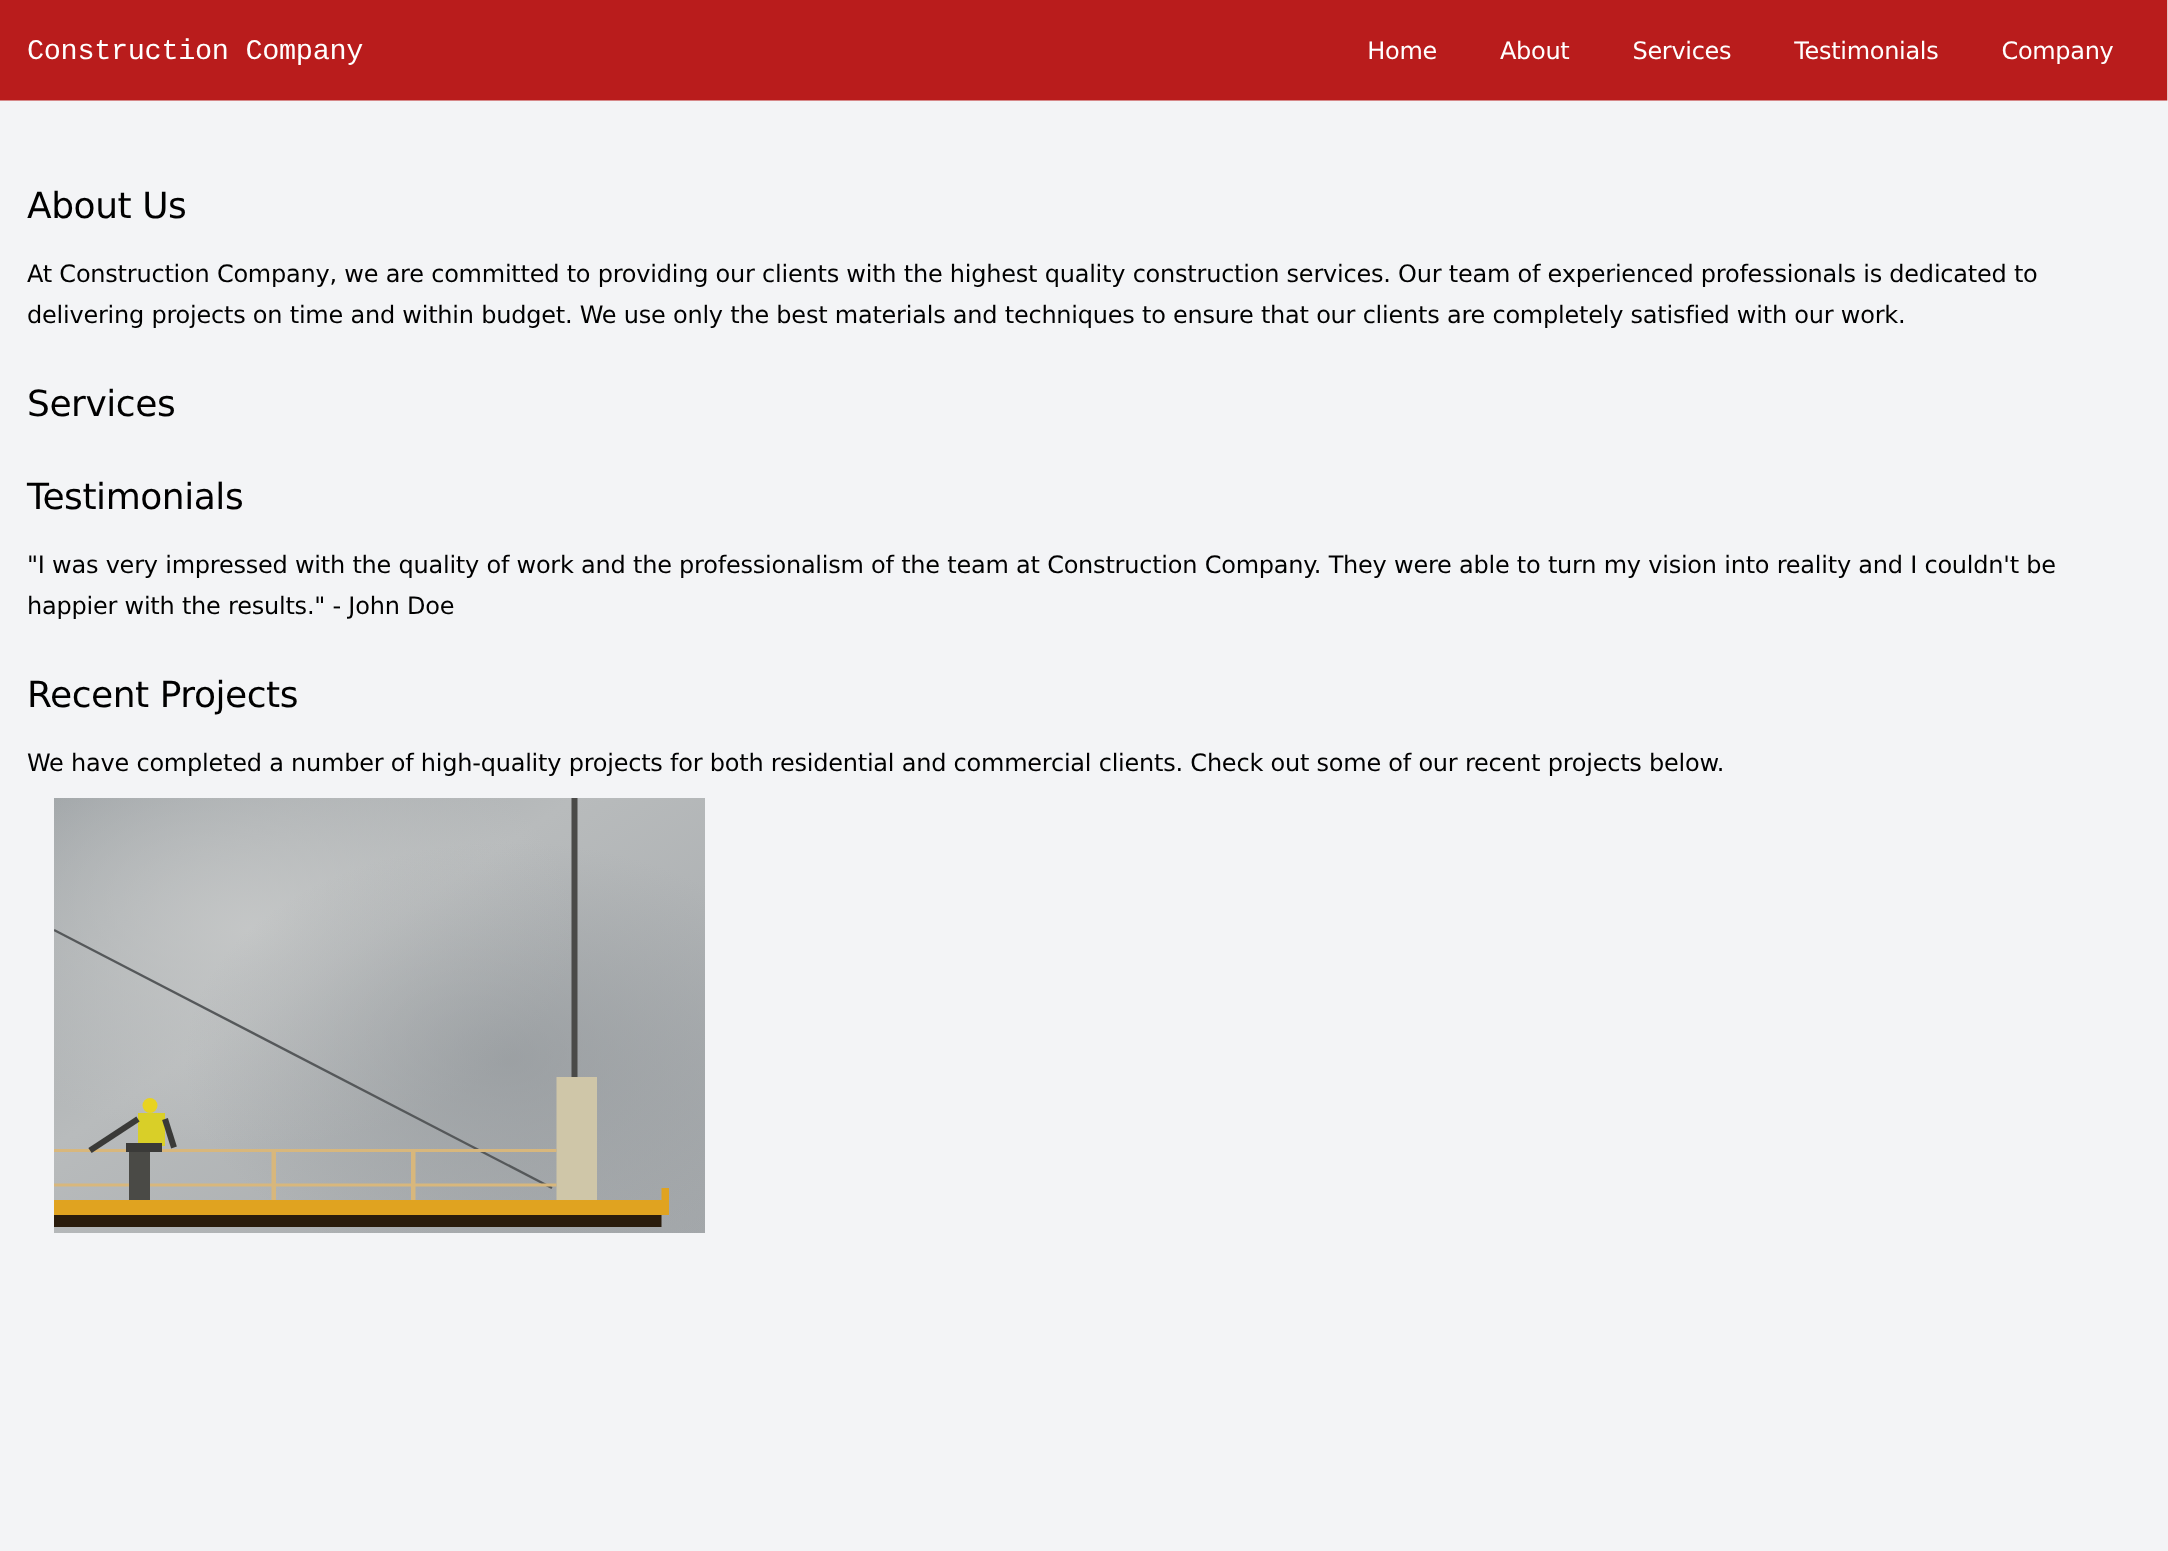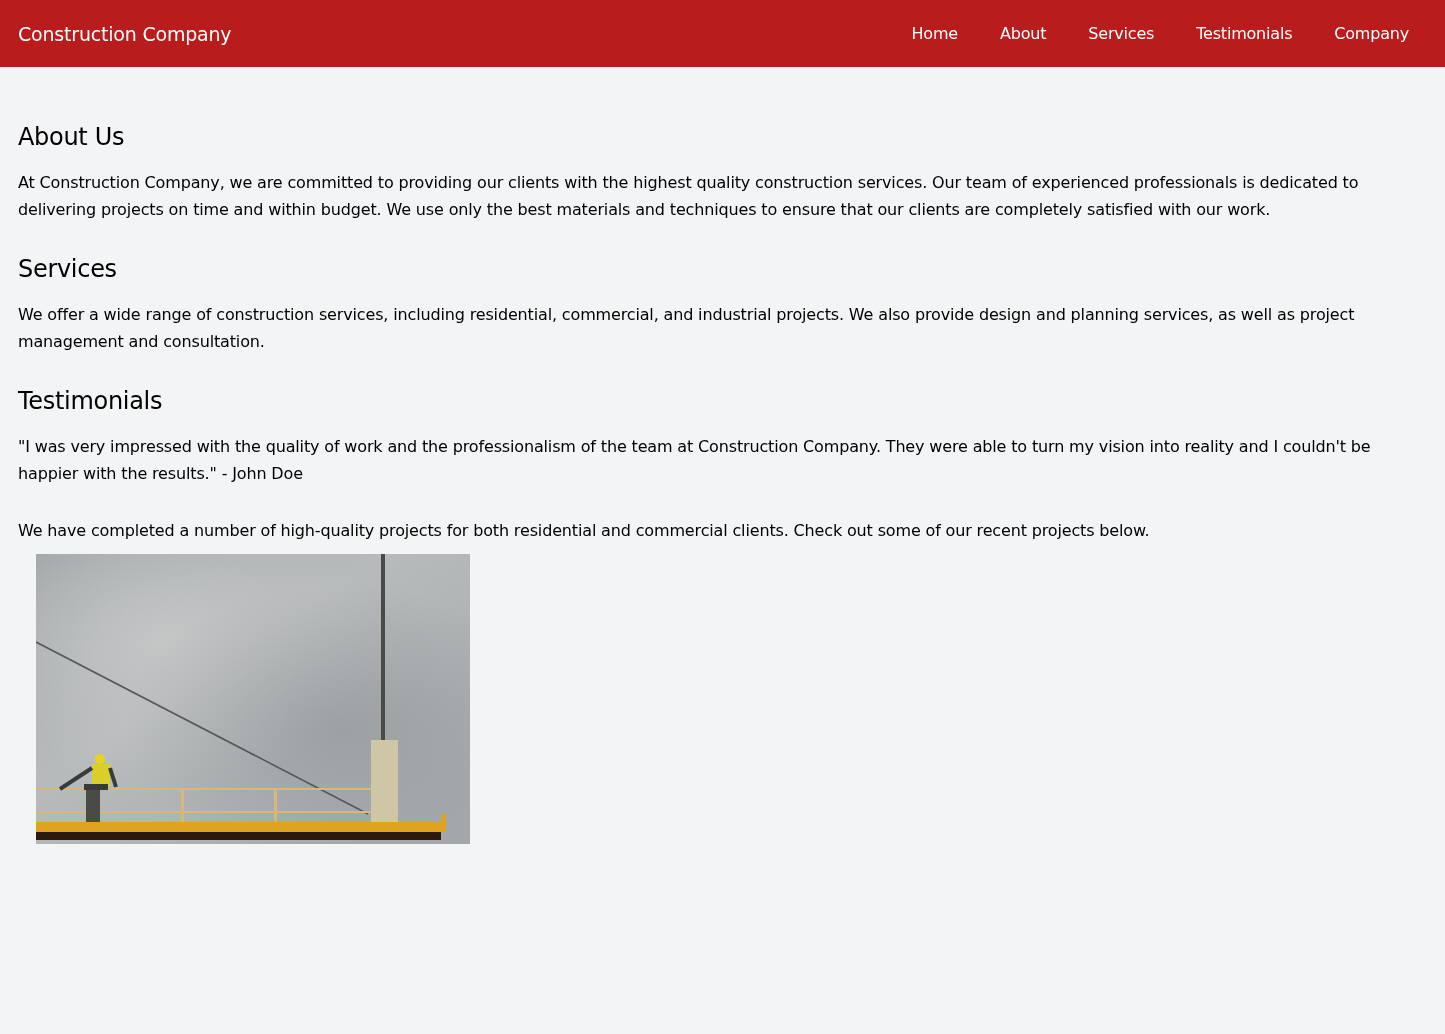--- a/index.html
+++ b/index.html
@@ -1,18 +1,18 @@
 <!DOCTYPE html>
 <html><head>
   <meta charset="utf-8">
   <style>
     * { box-sizing: border-box; margin: 0; padding: 0; }
     html, body { width: 1445px; height: 1034px; background: #f3f4f6; font-family: "DejaVu Sans", sans-serif; color: #000; overflow: hidden; }
     .topbar { height: 67px; background: #b91c1c; display: flex; align-items: center; justify-content: space-between; padding: 0 18px; }
-    .brand { color: #fff; font-size: 19px; letter-spacing: -0.2px; }
+    .brand { color: #fff; font-size: 19px; letter-spacing: -0.2px; font-family: Liberation Mono, monospace; }
     .nav { display: flex; align-items: center; padding-right: 18px; }
     .nav a { color: #fff; font-size: 16px; text-decoration: none; margin-left: 42px; letter-spacing: -0.2px; }
     .nav a:first-child { margin-left: 10px; }
     .main { padding: 54px 16px 0 18px; }
     .section { margin-bottom: 30px; }
     .section h2 { font-size: 24px; font-weight: normal; letter-spacing: -0.3px; line-height: 32px; margin-bottom: 16px; }
     .section p { font-size: 16px; line-height: 27px; letter-spacing: -0.15px; max-width: 1400px; }
     .projects-grid { padding: 10px 18px 0 18px; }
     .project-img { width: 434px; height: 290px; display: block; position: relative; overflow: hidden; }
     .project-img svg { display: block; }
@@ -32,29 +32,29 @@
 </header>
 
 <main class="main">
   <section class="section">
     <h2>About Us</h2>
     <p>At Construction Company, we are committed to providing our clients with the highest quality construction services. Our team of experienced professionals is dedicated to delivering projects on time and within budget. We use only the best materials and techniques to ensure that our clients are completely satisfied with our work.</p>
   </section>
 
   <section class="section">
     <h2>Services</h2>
-    <p>We offer a wide range of construction services, including residential, commercial, and industrial projects. We also provide design and planning services, as well as project management and consultation.</p>
   </section>
 
   <section class="section">
     <h2>Testimonials</h2>
     <p>"I was very impressed with the quality of work and the professionalism of the team at Construction Company. They were able to turn my vision into reality and I couldn't be happier with the results." - John Doe</p>
   </section>
 
   <section class="section">
+    <h2>Recent Projects</h2>
     <p>We have completed a number of high-quality projects for both residential and commercial clients. Check out some of our recent projects below.</p>
     <div class="projects-grid">
       <div class="project-img" title="construction-worker-on-crane-platform">
         <svg width="434" height="290" viewBox="0 0 434 290" xmlns="http://www.w3.org/2000/svg">
           <defs>
             <linearGradient id="sky" x1="0" y1="0" x2="1" y2="1">
               <stop offset="0" stop-color="#9ea3a6"></stop>
               <stop offset="0.4" stop-color="#b8bbbc"></stop>
               <stop offset="1" stop-color="#a3a7aa"></stop>
             </linearGradient>

